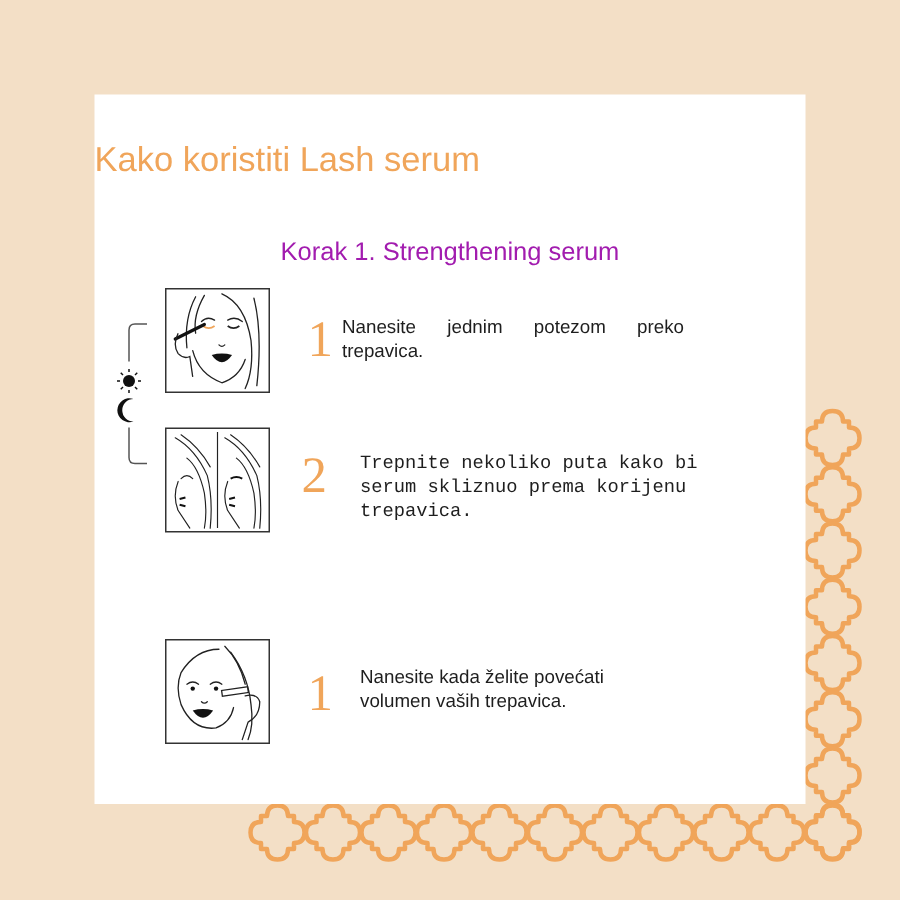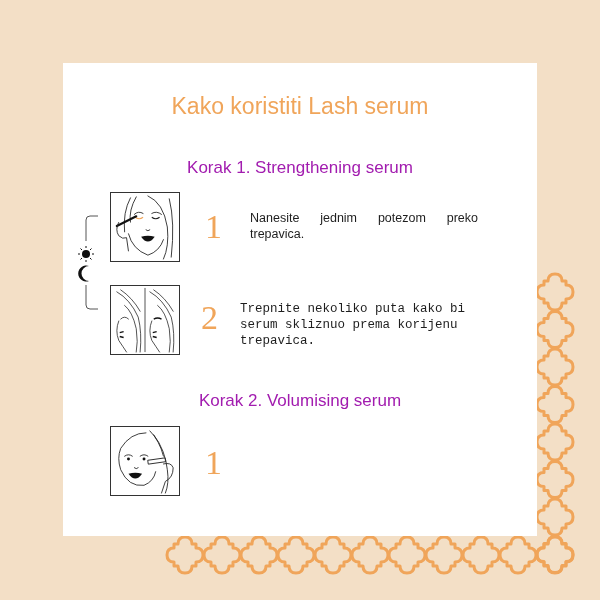--- a/index.html
+++ b/index.html
@@ -9,21 +9,21 @@
     position: relative;
     font-family: "Liberation Sans", sans-serif;
   }
   .card {
     position: absolute; left: 63px; top: 63px;
     width: 474px; height: 473px;
     background: #ffffff;
   }
   .title {
     position: absolute; left: 0; right: 0; top: 30px;
-    text-align: center; color: #f0a55a;
+    color: #f0a55a;
     font-size: 23px; font-weight: normal; letter-spacing: 0px;
   }
   .step-heading {
     position: absolute; left: 0; right: 0;
     text-align: center; color: #a21caf;
     font-size: 17px;
   }
   .illus {
     position: absolute; width: 70px; height: 70px;
     border: 1.2px solid #333; background: #fff; box-sizing: border-box;
@@ -346,21 +346,21 @@
         <path d="M36 38 q2 2 4 0"></path>
       </g>
       <path d="M25 25 Q29 28 33 25" fill="none" stroke="#f0a55a" stroke-width="1.2"></path>
       <path d="M42 25 Q46 28 50 25" fill="none" stroke="#222" stroke-width="1.2"></path>
       <path d="M31 45 Q38 43 45 45 Q38 55 31 45 Z" fill="#111"></path>
       <path d="M6 34 L26 24" stroke="#111" stroke-width="2.2" stroke-linecap="round"></path>
       <path d="M8 30 Q4 38 8 44 Q12 48 16 46 L18 60" fill="none" stroke="#222" stroke-width="0.9"></path>
     </svg>
   </div>
   <div class="num" style="left:142px; top:147px;">1</div>
-  <div class="desc justify" style="left:187px; top:147px; width:228px;">Nanesite jednim potezom preko trepavica.</div>
+  <div class="desc justify" style="left:165px; top:147px; width:228px;">Nanesite jednim potezom preko trepavica.</div>
 
   <div class="illus" style="left:47px; top:222px;">
     <svg viewBox="0 0 70 70">
       <line x1="35" y1="2" x2="35" y2="68" stroke="#222" stroke-width="0.8"></line>
       <g fill="none" stroke="#222" stroke-width="0.8" stroke-linecap="round">
         <path d="M6 6 Q20 14 28 32 Q32 48 30 68"></path>
         <path d="M10 4 Q22 12 30 26"></path>
         <path d="M14 20 Q22 26 26 44 Q28 58 26 68"></path>
         <path d="M8 36 Q4 46 8 56 Q12 62 16 68"></path>
         <path d="M10 34 Q14 30 18 34"></path>
@@ -370,33 +370,33 @@
         <path d="M42 36 Q38 46 42 56 Q46 62 50 68"></path>
       </g>
       <path d="M44 34 Q48 32 52 34" stroke="#111" stroke-width="1.4" fill="none"></path>
       <path d="M9 48 l4 -1 M9 52 l4 1" stroke="#111" stroke-width="1.5"></path>
       <path d="M43 48 l4 -1 M43 52 l4 1" stroke="#111" stroke-width="1.5"></path>
     </svg>
   </div>
   <div class="num" style="left:138px; top:238px;">2</div>
   <div class="desc" style="left:177px; top:238px; width:270px;font-family:Liberation Mono, monospace;">Trepnite nekoliko puta kako bi serum skliznuo prema korijenu trepavica.</div>
 
-  <div class="step-heading" style="top:328px;">Korak 2. Volumising serum</div>
 
   <div class="illus" style="left:47px; top:363px;">
     <svg viewBox="0 0 70 70">
       <g fill="none" stroke="#222" stroke-width="0.9" stroke-linecap="round">
         <path d="M40 4 Q50 14 54 30"></path>
         <path d="M36 6 Q20 6 10 22 Q6 32 10 44 Q18 62 34 60 Q44 56 46 46"></path>
         <path d="M44 8 Q56 24 58 44 Q60 58 56 68"></path>
         <path d="M14 30 Q18 27 22 30"></path>
         <path d="M30 30 Q34 27 38 30"></path>
         <path d="M24 42 q2 2 4 0"></path>
         <path d="M54 38 Q62 36 64 42 Q64 52 56 56 L52 68"></path>
       </g>
       <circle cx="18" cy="33" r="1.5" fill="#111"></circle>
       <circle cx="34" cy="33" r="1.5" fill="#111"></circle>
       <path d="M18 48 Q25 46 32 48 Q25 58 18 48 Z" fill="#111"></path>
       <rect x="38" y="33" width="18" height="4" fill="none" stroke="#222" stroke-width="0.9" transform="rotate(-8 47 35)"></rect>
     </svg>
   </div>
   <div class="num" style="left:142px; top:383px;">1</div>
+  <div class="desc" style="left:177px; top:380px; width:170px;">Nanesite kada želite povećati volumen vaših trepavica.</div>
 </div>
 
 </body></html>

